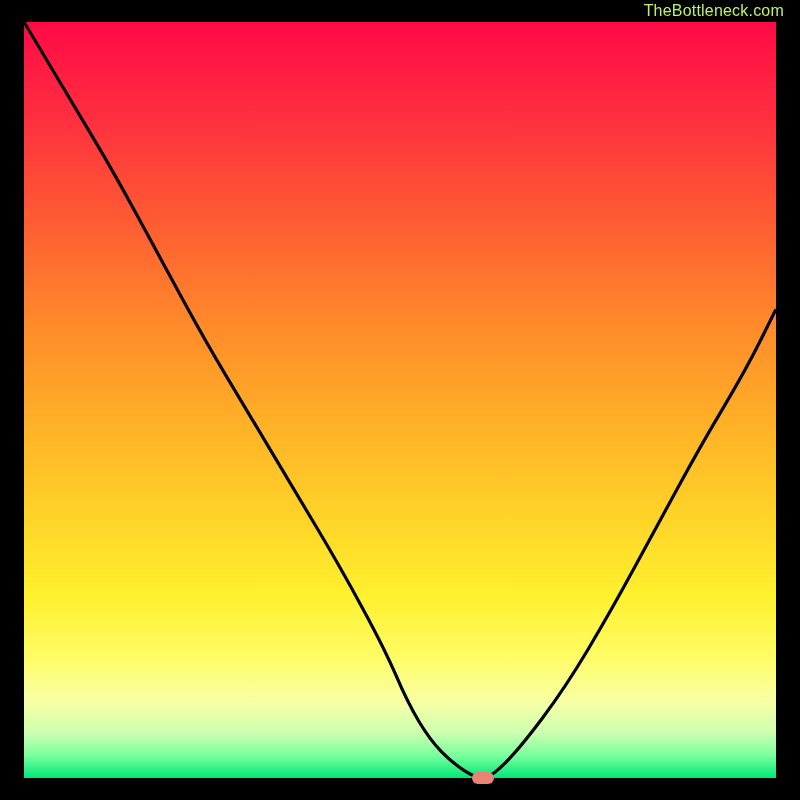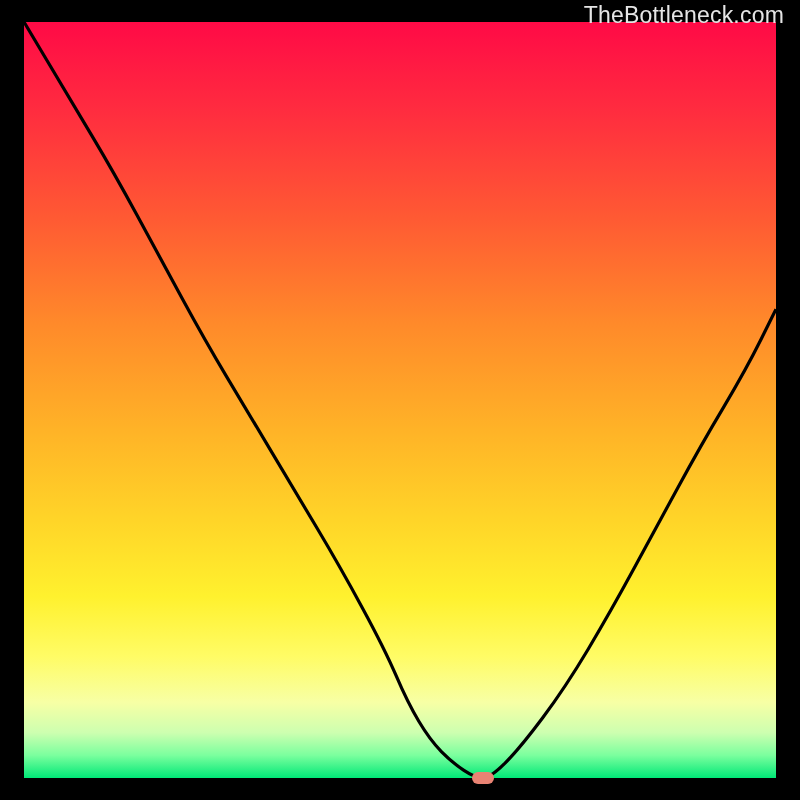--- a/index.html
+++ b/index.html
@@ -37,22 +37,22 @@
       #f7ffa5 90%,
       #cdffb0 94%,
       #7bff9e 97%,
       #00e877 100%
     );
   }
   .watermark {
     position: absolute;
     top: 2px;
     right: 16px;
-    color: #e5e5e5;
-    font-size: 23px;
+    color: #bef264;
+    font-size: 16px;
     font-weight: 500;
     letter-spacing: 0.2px;
   }
   .curve {
     position: absolute;
     left: 0;
     top: 0;
     width: 752px;
     height: 756px;
     pointer-events: none;

